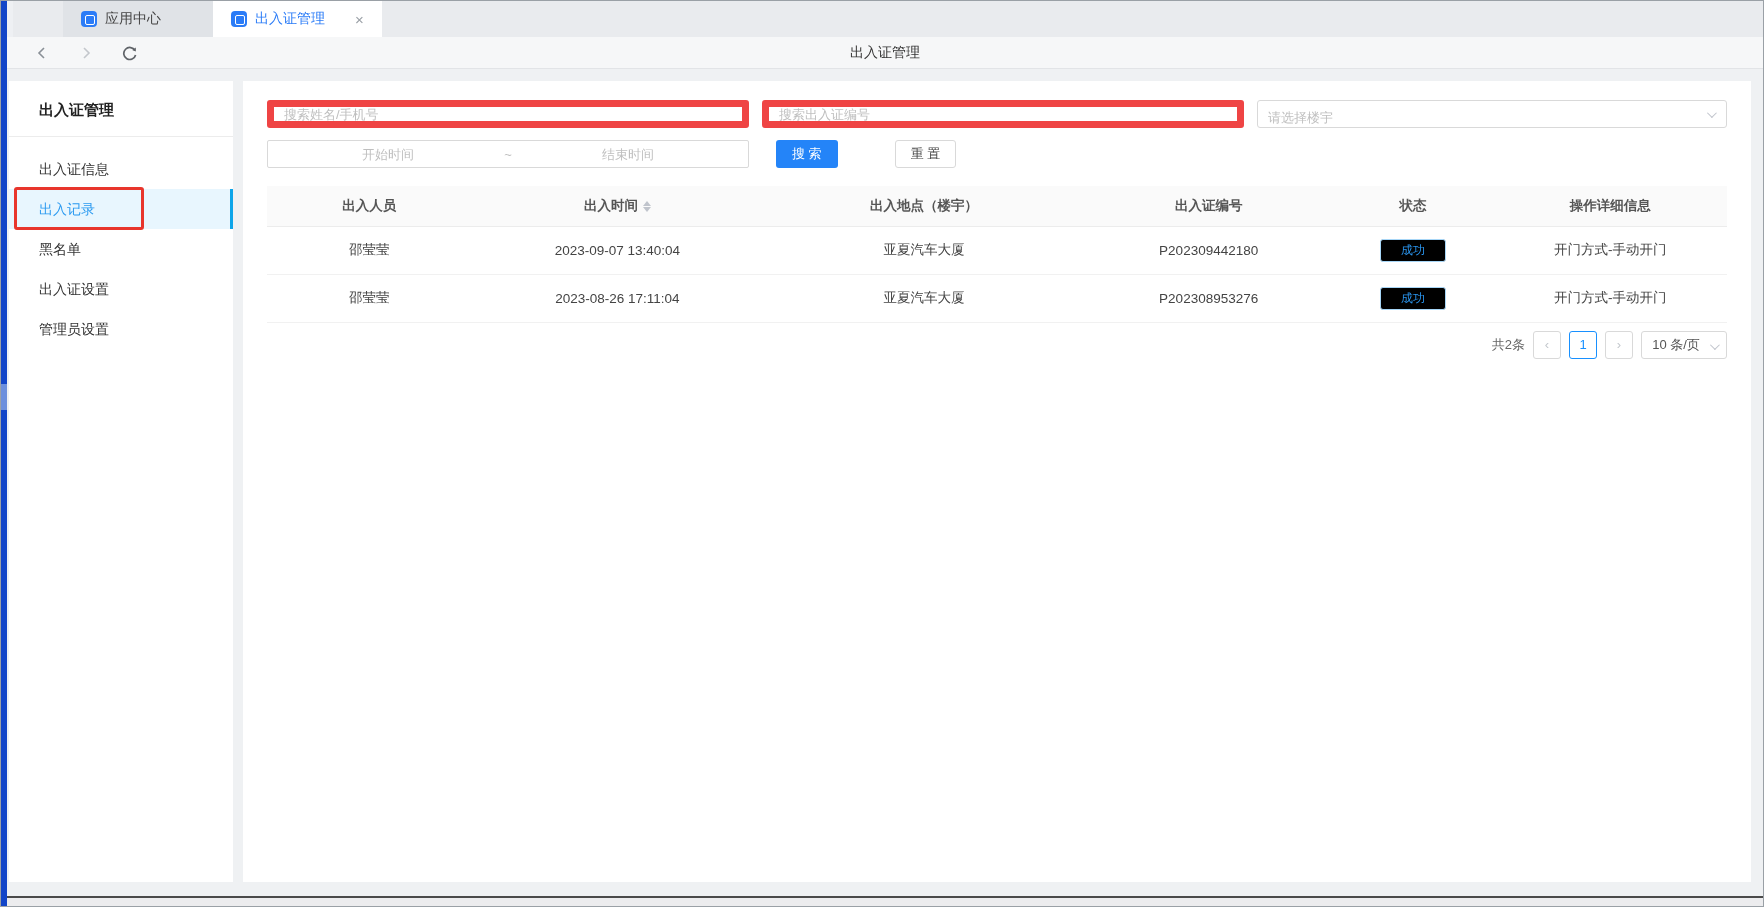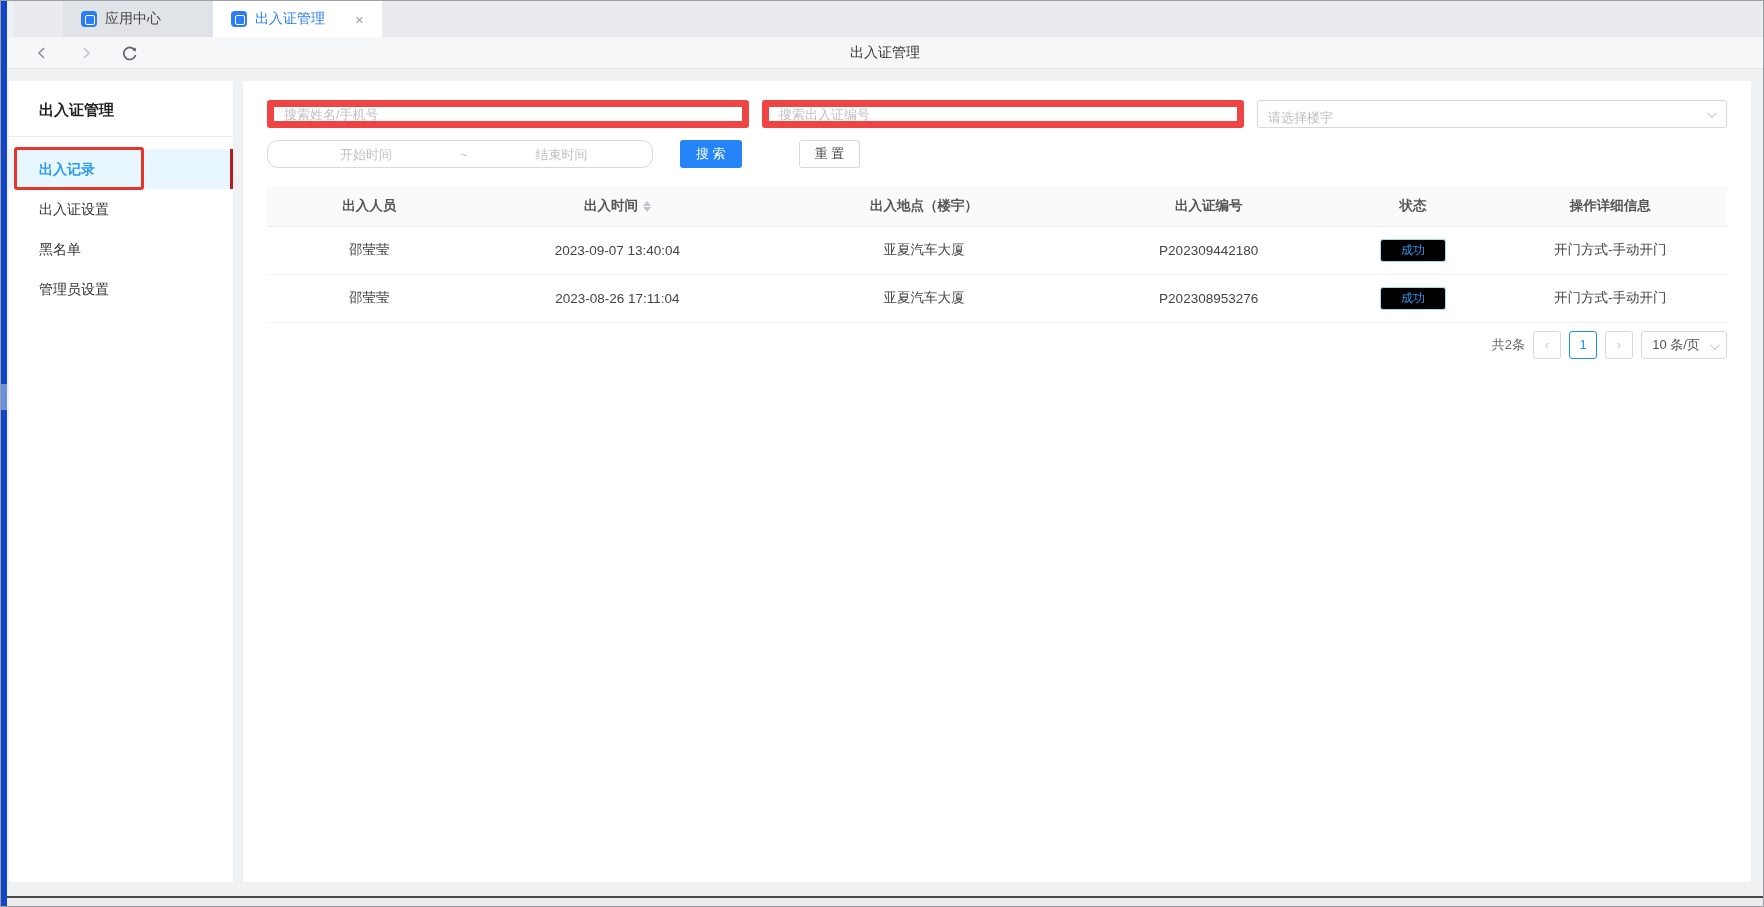--- a/index.html
+++ b/index.html
@@ -25,32 +25,32 @@
   .navbar .title { position:absolute; left:0; right:0; text-align:center; font-size:14px; color:#333; pointer-events:none; }
 
   
   .content { position:absolute; left:6px; top:68px; right:0; bottom:10px; background:#eff1f3; display:flex; padding:12px 12px 14px 2px; gap:10px; }
 
   
   .sidebar { width:224px; background:#fff; flex:0 0 auto; position:relative; }
   .side-header { font-size:15px; font-weight:bold; color:#222; padding:20px 0 16px 30px; border-bottom:1px solid #ececec; }
   .side-nav { padding-top:12px; }
   .side-item { position:relative; height:40px; line-height:40px; padding-left:30px; font-size:14px; color:#333; cursor:pointer; }
-  .side-item.active { background:#e8f6fe; color:#2b9af0; border-right:3px solid #b91c1c;font-weight:bold; }
+  .side-item.active { background:#e8f6fe; color:#2b9af0; border-right:3px solid #0ea5e9; }
   .annotation { position:absolute; left:5px; top:-2px; width:130px; height:43px; border:3px solid #e8352c; border-radius:3px; pointer-events:none; }
 
   
   .panel { flex:1 1 auto; background:#fff; padding:19px 24px; overflow:hidden; }
   .filter-row { display:flex; gap:13px; margin-bottom:12px; }
   .f-input { flex:1 1 0; height:28px; border:7px solid #ef4444; border-radius:3px; font-size:13px; padding:0 10px; color:#333; background:#fff; outline:none; }
   .f-input::placeholder { color:#bfbfbf; }
   .f-select { flex:1 1 0; height:28px; border:1px solid #d9d9d9; border-radius:3px; display:flex; align-items:flex-end; padding:0 10px; font-size:13px; color:#bfbfbf; background:#fff; cursor:pointer; position:relative; }
   .chev { position:absolute; right:12px; top:10px; width:7px; height:7px; border-right:1.5px solid #c0c4cc; border-bottom:1.5px solid #c0c4cc; transform:rotate(45deg) translateY(-2px); }
   .row2 { display:flex; gap:13px; margin-bottom:18px; }
-  .range-box { width:386px; height:28px; border:1px solid #d9d9d9; border-radius:11px; display:flex; align-items:center; background:#fff; padding:8px 10px; }
+  .range-box { width:482px; height:28px; border:1px solid #d9d9d9; border-radius:2px; display:flex; align-items:center; background:#fff; padding:8px 10px; }
   .range-box input { border:none; outline:none; flex:1 1 0; height:24px; font-size:13px; text-align:center; color:#333; background:transparent; }
   .range-box input::placeholder { color:#bfbfbf; }
   .range-sep { color:#bfbfbf; font-size:13px; padding:0 6px; }
   .btn { height:28px; padding:0 15px; border-radius:3px; font-size:13px; cursor:pointer; border:1px solid transparent; }
   .btn-primary { background:#2484f8; color:#ffffff; margin-left:14px; }
   .btn-plain { background:#fff; color:#444; border-color:#d9d9d9;margin-left:44px; }
 
   
   table.grid { width:100%; border-collapse:collapse; table-layout:fixed; }
   .grid th { background:#fafafa; height:40px; font-size:13.5px; font-weight:bold; color:#555; text-align:center; border-bottom:1px solid #ececec; }
@@ -110,29 +110,32 @@
         </svg>
     </span>
     <span class="title">出入证管理</span>
   </div>
 
   <div class="content">
 
     <aside class="sidebar">
       <div class="side-header">出入证管理</div>
       <nav class="side-nav">
+        <div class="side-item">
+          <span>出入证信息</span>
+        </div>
         <div class="side-item active">
           <span>出入记录</span>
           <div class="annotation"></div>
         </div>
         <div class="side-item">
+          <span>黑名单</span>
+        </div>
+        <div class="side-item">
           <span>出入证设置</span>
-        </div>
-        <div class="side-item">
-          <span>黑名单</span>
         </div>
         <div class="side-item">
           <span>管理员设置</span>
         </div>
       </nav>
     </aside>
 
     <main class="panel">
 
       <div class="filter-row">

